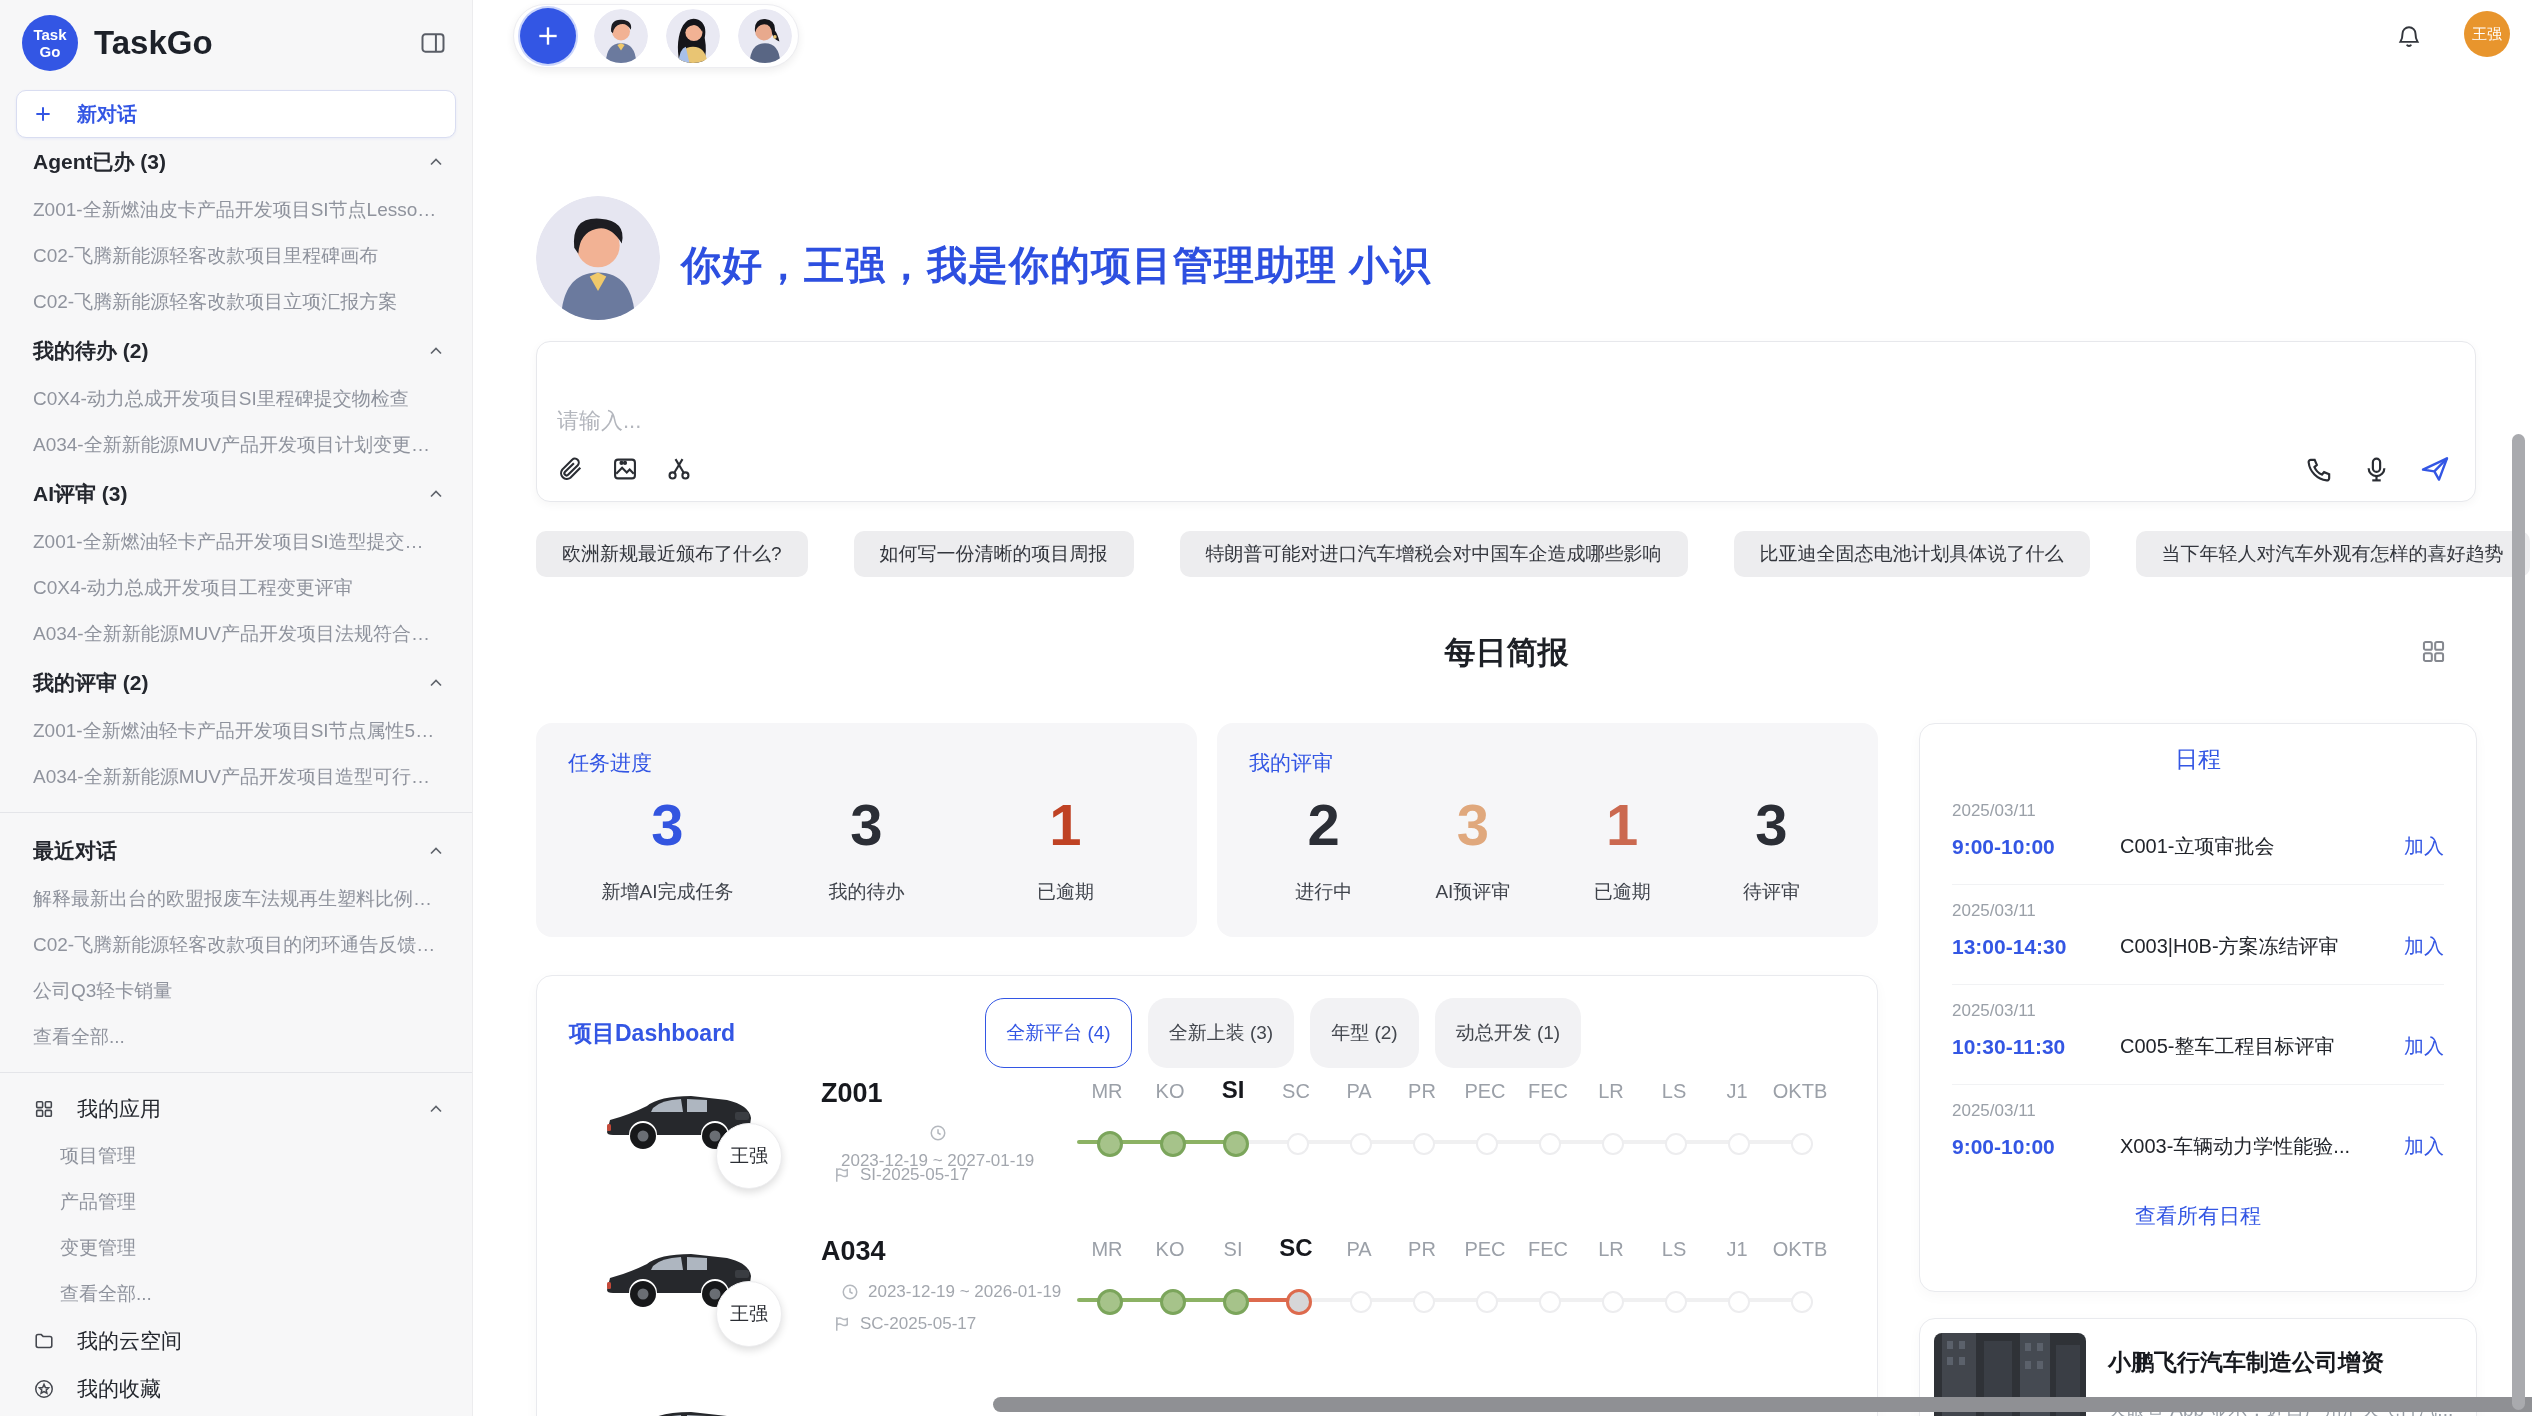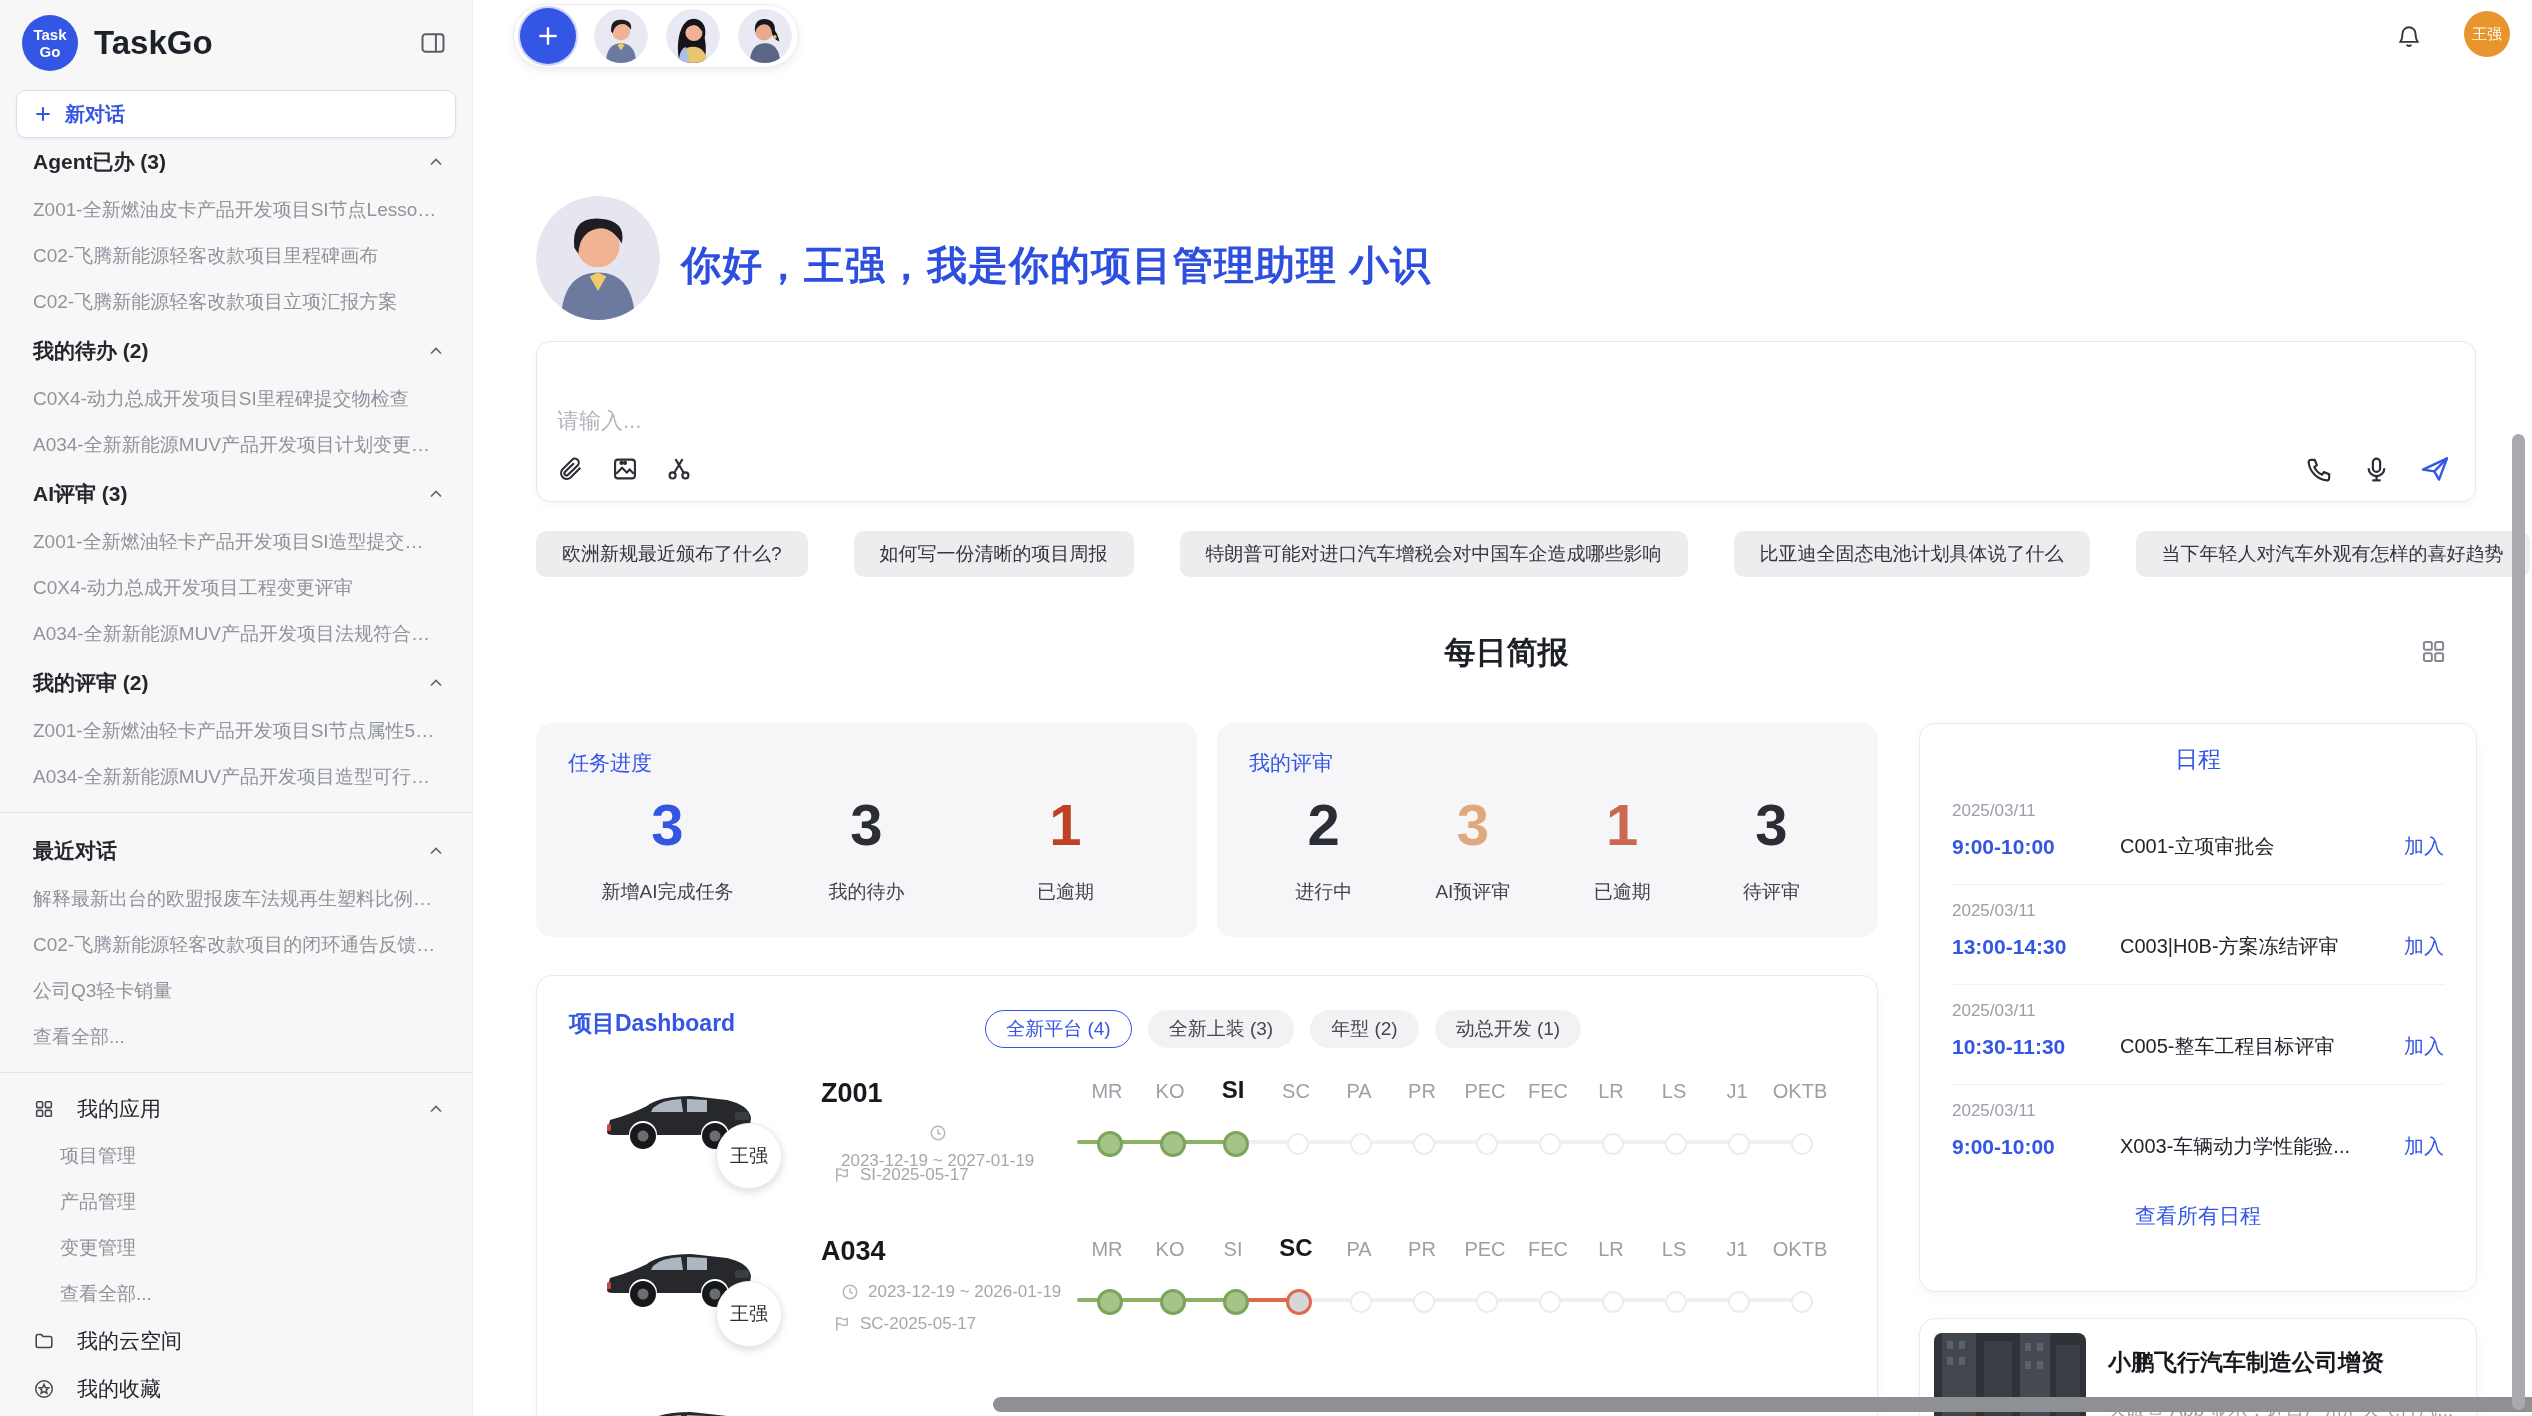--- a/index.html
+++ b/index.html
@@ -9,21 +9,21 @@
   
   .sidebar{position:absolute;left:0;top:0;width:473px;height:1416px;background:#f7f7f8;
            border-right:1px solid #ececee;box-sizing:border-box;overflow:hidden;}
   .side-head{display:flex;align-items:center;height:74px;padding:6px 22px 0 22px;}
   .logo{width:56px;height:56px;border-radius:50%;background:#3356e4;color:#fff;display:flex;
         flex-direction:column;align-items:center;justify-content:center;font-size:15px;
         font-weight:700;line-height:17px;flex:none;}
   .app-title{font-size:33px;font-weight:700;color:#1d2129;margin-left:16px;flex:1;}
   .icon-btn{width:34px;height:34px;display:flex;align-items:center;justify-content:center;cursor:pointer;}
   .new-chat{margin:10px 16px 8px 16px;height:46px;border:1px solid #d9ddf1;background:#fff;
-            border-radius:10px;display:flex;align-items:center;padding:0 16px;gap:12px;
+            border-radius:10px;display:flex;align-items:center;padding:0 16px;gap:24px;
             color:#3356e4;font-size:20px;font-weight:600;box-shadow:0 1px 3px rgba(51,86,228,.08);}
   .side-scroll{position:absolute;top:136px;bottom:0;left:0;right:0;overflow:hidden;}
   .sec-head{display:flex;align-items:center;padding:12px 26px 11px 33px;}
   .sec-title{flex:1;font-size:21px;font-weight:600;color:#24272e;}
   .item{padding:10px 30px 10px 33px;font-size:19px;color:#8f939d;white-space:nowrap;
         overflow:hidden;text-overflow:ellipsis;cursor:pointer;}
   .divider{height:1px;background:#e4e5e9;margin:12px 0;}
   .app-row{display:flex;align-items:center;gap:22px;padding:10px 26px 10px 33px;
            font-size:21px;color:#24272e;cursor:pointer;}
   .app-row .grow{flex:1;}
@@ -65,22 +65,22 @@
   .stat-grid{display:flex;margin-top:16px;}
   .stat-cell{flex:1;text-align:center;}
   .stat-num{font-size:58px;font-weight:600;line-height:64px;}
   .stat-label{margin-top:22px;font-size:19px;color:#3f434b;}
   
   .dash-card{position:absolute;left:63px;top:975px;width:1342px;height:640px;box-sizing:border-box;
              background:#fff;border:1px solid #e9eaee;border-radius:16px;box-shadow:0 4px 14px rgba(0,0,0,.03);}
   .dash-head{display:flex;align-items:center;padding:22px 28px 0 32px;}
   .dash-title{font-size:23px;font-weight:700;color:#3356e4;margin-right:250px;}
   .filters{display:flex;gap:16px;}
-  .pill{height:36px;line-height:36px;border-radius:19px;padding:0 20px;font-size:19px;color:#43474e;
-        background:#f2f2f4;border:1.5px solid transparent;cursor:pointer;white-space:nowrap;margin-top:12px;}
+  .pill{height:36px;line-height:36px;border-radius:19px;padding:16px 20px;font-size:19px;color:#43474e;
+        background:#f2f2f4;border:1.5px solid transparent;cursor:pointer;white-space:nowrap;}
   .pill.active{background:#fff;border-color:#3356e4;color:#3356e4;}
   .proj-row{position:absolute;left:0;width:100%;height:158px;}
   .truck{position:absolute;left:58px;top:16px;width:166px;height:92px;}
   .owner-badge{position:absolute;left:179px;top:67px;width:64px;height:64px;border-radius:50%;background:#fff;
                border:1px solid #ececee;box-shadow:0 3px 8px rgba(0,0,0,.14);display:flex;align-items:center;
                justify-content:center;font-size:19px;color:#2a2d33;}
   .proj-code{position:absolute;left:284px;top:22px;font-size:27px;font-weight:700;color:#17191e;}
   .proj-meta{position:absolute;display:flex;align-items:center;gap:9px;font-size:17px;color:#a3a7ae;}
   .ms-label{position:absolute;width:90px;text-align:center;top:24px;font-size:20px;color:#9ba0a8;}
   .ms-label.current{font-size:24px;color:#16181d;font-weight:700;top:20px;}

